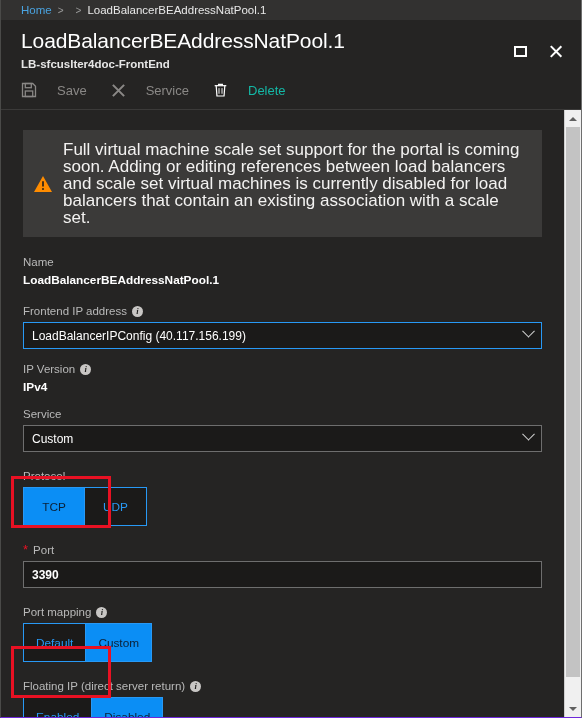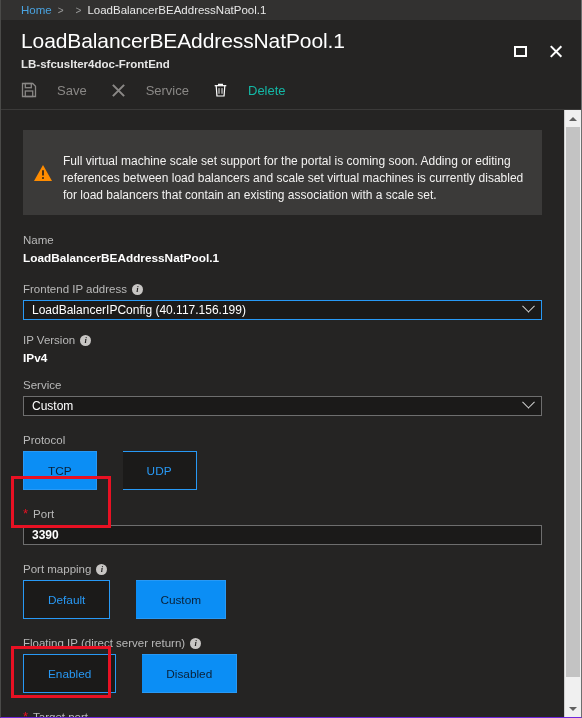--- a/index.html
+++ b/index.html
@@ -118,22 +118,22 @@
   
   .warn {
     display: flex; background: #3b3a39;
     margin-bottom: 19px;
   }
   .warn-ico {
     width: 40px; min-width: 40px;
     display: flex; align-items: center; justify-content: center;
   }
   .warn-txt {
-    font-size: 12px; color: #f3f2f1; line-height: 17px;
-    padding: 23px 14px 11px 0;
+    font-size: 17px; color: #f3f2f1; line-height: 17px;
+    padding: 11px 14px 11px 0;
   }
 
   
   .field { margin-bottom: 14px; }
   .flabel {
     font-size: 11.5px; color: #b9b9b9;
     display: flex; align-items: center; gap: 5px;
     margin-bottom: 5px;
     text-align: center;
   }
@@ -143,21 +143,21 @@
     width: 11px; height: 11px; border-radius: 50%;
     background: #c8c6c4; color: #201f1e;
     font-size: 8.5px; font-weight: bold; font-style: italic;
     font-family: "Liberation Serif", serif;
     cursor: pointer;
   }
   .fstatic {
     font-size: 11.8px; color: #ffffff; font-weight: bold;
   }
   .ctrl {
-    height: 20px; width: 100%;
+    height: 27px; width: 100%;
     background: #1b1a19;
     border: 1px solid #6e6e6e;
     color: #ffffff; font-size: 12px;
     display: flex; align-items: center;
     padding: 0 8px;
     cursor: pointer;
     gap: 36px;
   }
   .ctrl.focused { border: 1px solid #2899f5; }
   .ctrl .val { flex: 1; }
@@ -173,23 +173,23 @@
     outline: none;
   }
 
   
   .toggle { display: flex; }
   .tbtn {
     min-width: 62px; height: 39px;
     display: flex; align-items: center; justify-content: center;
     font-size: 11.8px;
     border: 1px solid #2899f5;
-    cursor: pointer; padding: 0 24px;
-  }
-  .tbtn + .tbtn { border-left: none; margin-left: 26px; }
+    cursor: pointer; padding: 0 12px;
+  }
+  .tbtn + .tbtn { border-left: none; }
   .tbtn.on  { background: #0b8ef5; color: #0b2036; }
   .tbtn.off { background: #1b1a19; color: #2899f5; }
 
   
   .annot {
     position: absolute;
     border: 3px solid #e81123;
     pointer-events: none;
     z-index: 30;
   }

